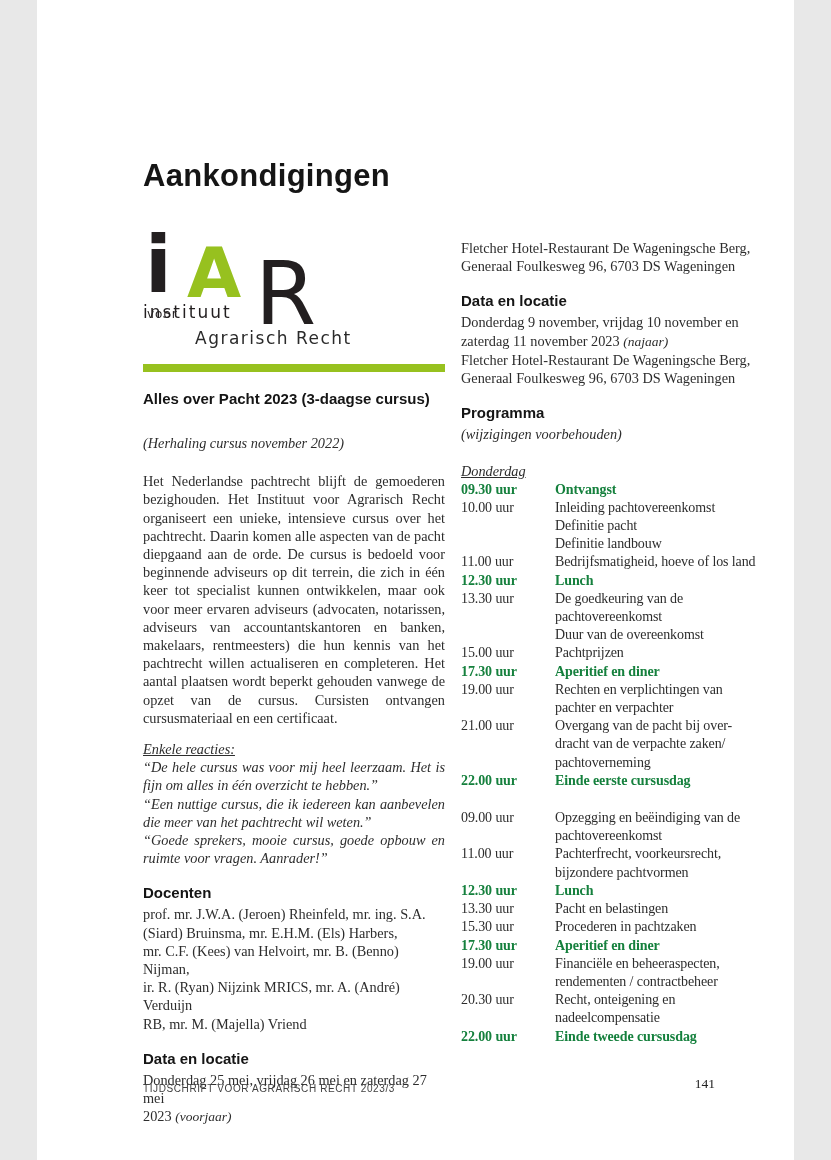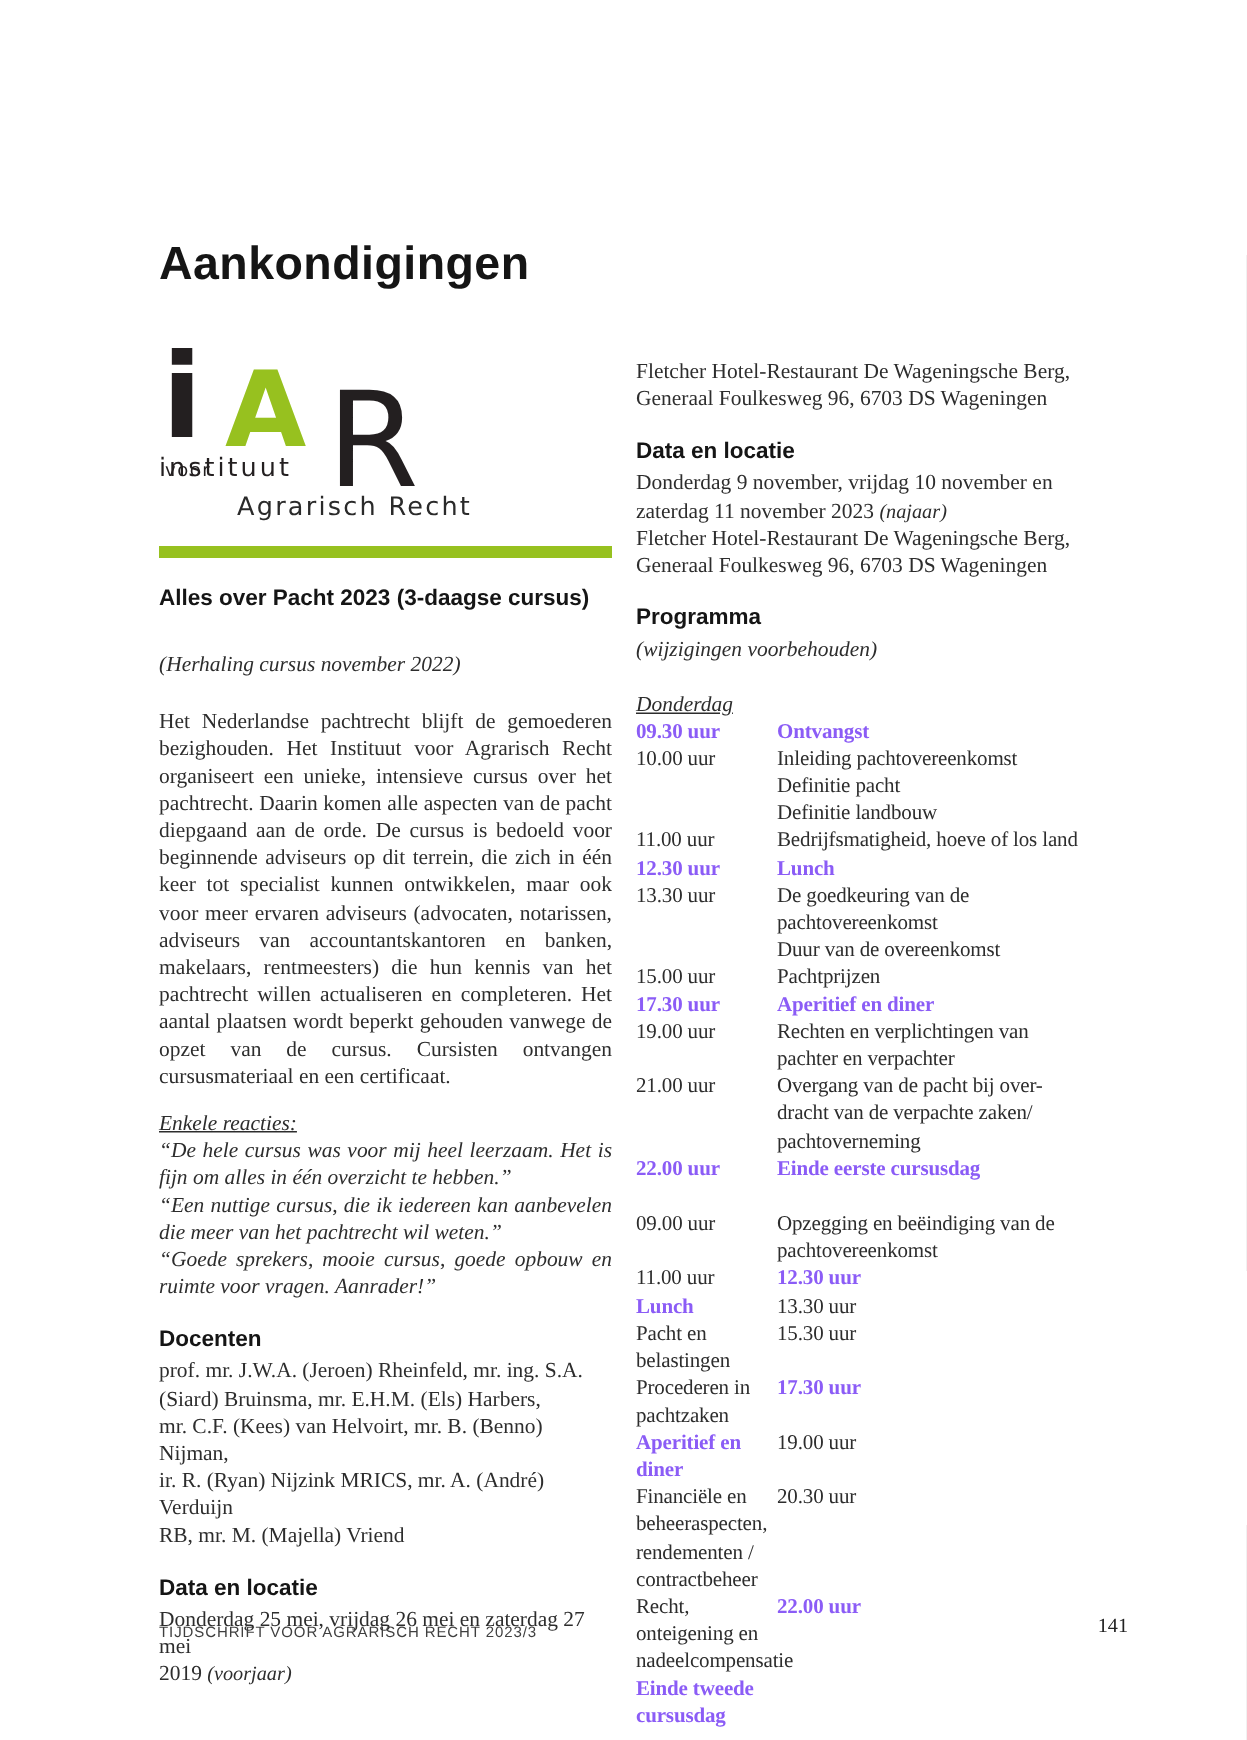--- a/index.html
+++ b/index.html
@@ -1,18 +1,18 @@
 <!DOCTYPE html>
 <html lang="nl"><head>
 <meta charset="utf-8">
 <style>
   html,body { margin:0; padding:0; background:#e8e8e8; }
   .page {
     position:relative;
-    width:831px; height:1160px;
+    width:757px; height:1160px;
     margin:0 auto;
     background:#ffffff;
     overflow:hidden;
     font-family:"Liberation Serif", serif;
     color:#2d2d2d;
   }
   .page-title {
     position:absolute; left:106px; top:160px;
     font-family:"Liberation Sans", sans-serif;
     font-weight:700; font-size:31px; letter-spacing:0.3px;
@@ -60,21 +60,21 @@
   
   .day { margin-top:19px; }
   .day-name { font-style:italic; text-decoration:underline; margin:0 0 1px 0; }
   .day-grid {
     display:grid; grid-template-columns:94px 1fr;
     font-size:14px; line-height:18.2px;
     letter-spacing:-0.1px;
   }
   .day-grid .time { white-space:nowrap; }
   .day-grid .desc { white-space:pre-line; }
-  .day-grid .b { font-weight:700; color:#8b5cf6; }
+  .day-grid .b { font-weight:700; color:#15803d; }
 
   
   .footer-journal {
     position:absolute; left:106px; top:1083px;
     font-family:"Liberation Sans", sans-serif;
     font-size:10px; letter-spacing:0.6px; color:#3f3f3f;
   }
   .footer-page {
     position:absolute; right:79px; top:1076px;
     font-family:"Liberation Serif", serif;
@@ -109,21 +109,21 @@
 
     <h3 class="subhead">Docenten</h3>
     <p class="prelines docenten-list">prof. mr. J.W.A. (Jeroen) Rheinfeld, mr. ing. S.A.
 (Siard) Bruinsma, mr. E.H.M. (Els) Harbers,
 mr. C.F. (Kees) van Helvoirt, mr. B. (Benno) Nijman,
 ir. R. (Ryan) Nijzink MRICS, mr. A. (André) Verduijn
 RB, mr. M. (Majella) Vriend</p>
 
     <h3 class="subhead">Data en locatie</h3>
     <p><span>Donderdag 25 mei, vrijdag 26 mei en zaterdag 27 mei</span><br>
-      <span>2019 </span><span class="it sm">(voorjaar)</span></p>
+      <span>2023 </span><span class="it sm">(voorjaar)</span></p>
   </div>
 
   <div class="col col-right">
     <p class="prelines">Fletcher Hotel-Restaurant De Wageningsche Berg,
 Generaal Foulkesweg 96, 6703 DS Wageningen</p>
 
     <h3 class="subhead">Data en locatie</h3>
     <p><span>Donderdag 9 november, vrijdag 10 november en</span><br>
       <span>zaterdag 11 november 2023 </span><span class="it sm">(najaar)</span></p>
     <p class="prelines">Fletcher Hotel-Restaurant De Wageningsche Berg,
@@ -164,20 +164,22 @@
           <div class="desc b">Einde eerste cursusdag</div>
         </div>
     </div>
 
     <div class="day">
       <div class="day-grid">
           <div class="time">09.00 uur</div>
           <div class="desc">Opzegging en beëindiging van de
 pachtovereenkomst</div>
           <div class="time">11.00 uur</div>
+          <div class="desc">Pachterfrecht, voorkeursrecht,
+bijzondere pachtvormen</div>
           <div class="time b">12.30 uur</div>
           <div class="desc b">Lunch</div>
           <div class="time">13.30 uur</div>
           <div class="desc">Pacht en belastingen</div>
           <div class="time">15.30 uur</div>
           <div class="desc">Procederen in pachtzaken</div>
           <div class="time b">17.30 uur</div>
           <div class="desc b">Aperitief en diner</div>
           <div class="time">19.00 uur</div>
           <div class="desc">Financiële en beheeraspecten,

